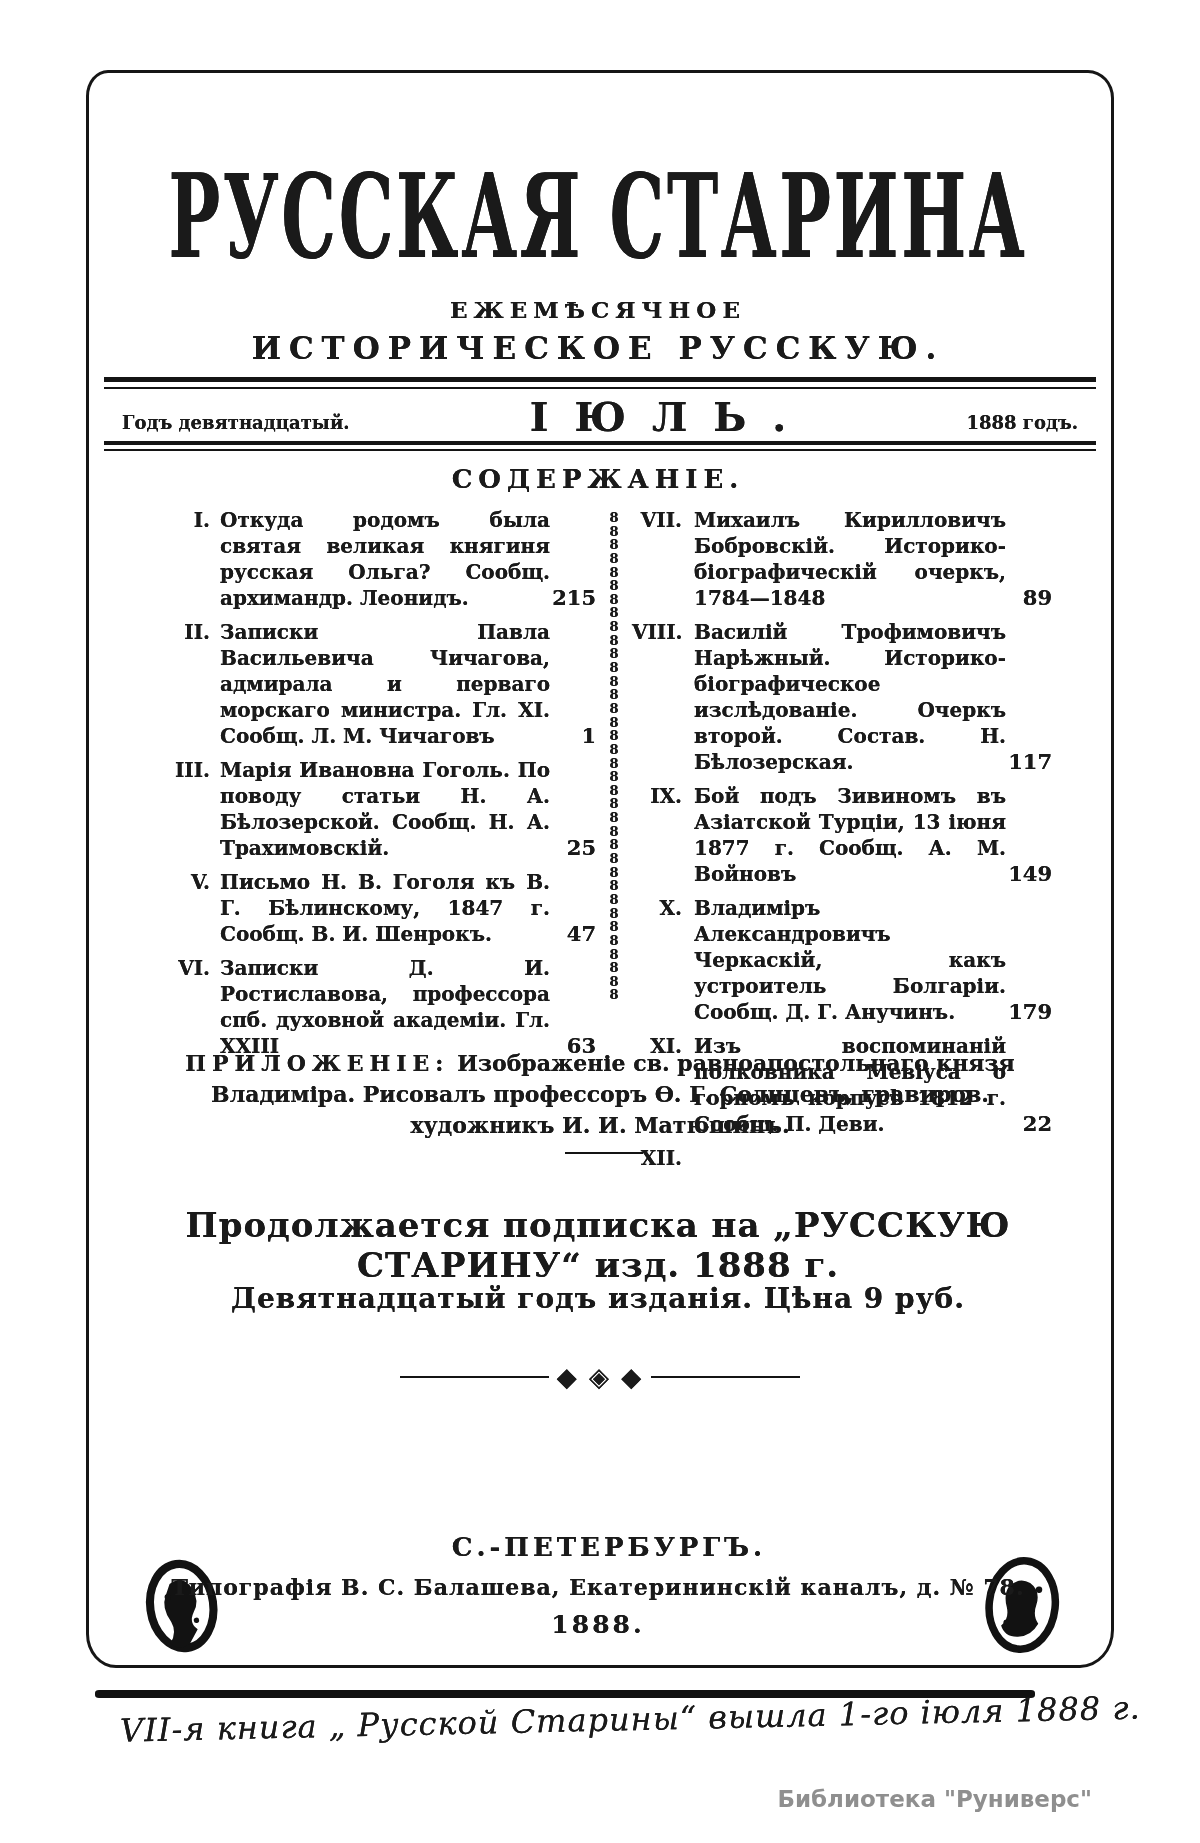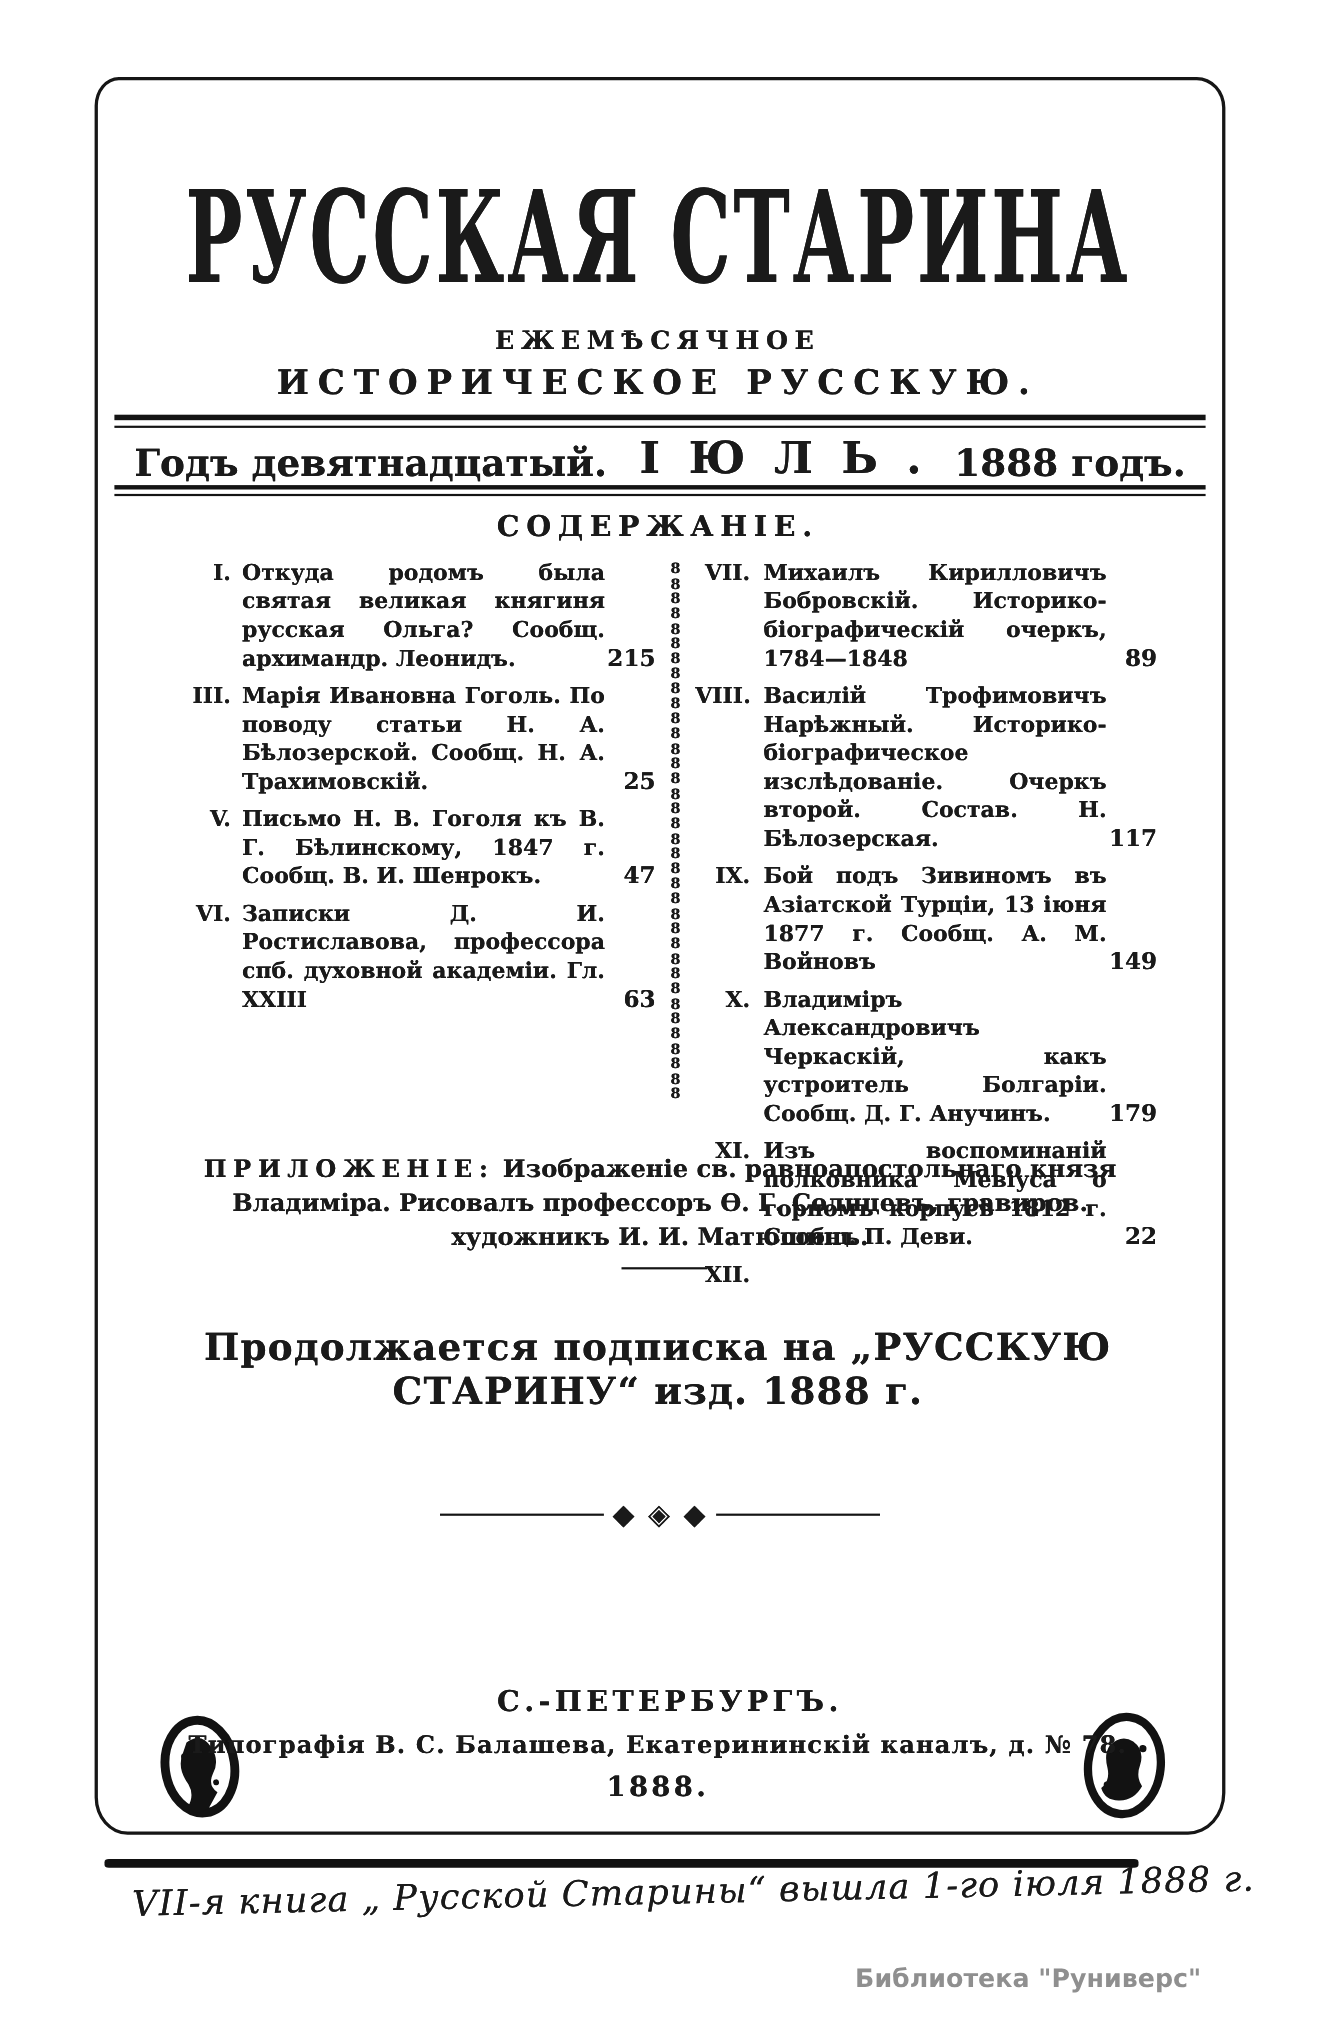--- a/index.html
+++ b/index.html
@@ -32,21 +32,21 @@
     border-top:5px solid #141414; border-bottom:2px solid #141414;
   }
   .rule-double-2 {
     position:absolute; top:441px; left:104px; width:992px; height:4px;
     border-top:4px solid #141414; border-bottom:2px solid #141414;
   }
   .month-row {
     position:absolute; top:394px; left:122px; width:956px; height:44px;
     display:flex; justify-content:space-between; align-items:center;
   }
-  .month-row .side { font-weight:bold; font-size:34px;margin-top:12px; }
+  .month-row .side { font-weight:bold; font-size:18px;margin-top:12px; }
   .month-row .month { font-weight:bold; font-size:40px; letter-spacing:26px; padding-left:26px; }
   .toc-heading {
     position:absolute; top:464px; left:88px; width:1020px; text-align:center;
     font-weight:bold; font-size:26px; letter-spacing:6px;
   }
   .toc { position:absolute; top:507px; left:168px; width:884px; display:flex; }
   .toc-col-left  { width:428px; }
   .toc-divider   { width:36px; display:flex; justify-content:center; }
   .chain { width:15px; font-size:13px; line-height:1.05; font-weight:bold;
            word-spacing:100px; text-align:center; margin-top:4px; }
@@ -138,20 +138,25 @@
 
   <div class="toc">
 
     <div class="toc-col-left">
       <div class="entry ink">
         <span class="num">I.</span>
         <span class="body">Откуда родомъ была святая великая княгиня русская Ольга? Сообщ. архимандр. Леонидъ.</span>
         <span class="pg">215</span>
       </div>
       <div class="entry ink">
+        <span class="num">II.</span>
+        <span class="body">Записки Павла Васильевича Чичагова, адмирала и перваго морскаго министра. Гл. XI. Сообщ. Л. М. Чичаговъ</span>
+        <span class="pg">1</span>
+      </div>
+      <div class="entry ink">
         <span class="num">III.</span>
         <span class="body">Марія Ивановна Гоголь. По поводу статьи Н. А. Бѣлозерской. Сообщ. Н. А. Трахимовскій.</span>
         <span class="pg">25</span>
       </div>
       <div class="entry ink">
         <span class="num">V.</span>
         <span class="body">Письмо Н. В. Гоголя къ В. Г. Бѣлинскому, 1847 г. Сообщ. В. И. Шенрокъ.</span>
         <span class="pg">47</span>
       </div>
       <div class="entry ink">
@@ -199,20 +204,21 @@
   </div>
 
   <div class="appendix ink">
     <span class="label">ПРИЛОЖЕНІЕ:</span><span> Изображеніе св. равноапостольнаго князя Владиміра. Рисовалъ профессоръ Ѳ. Г. Солнцевъ, гравиров. художникъ И. И. Матюшинъ.</span>
   </div>
 
   <div class="short-rule"></div>
 
   <div class="subscribe1 ink">Продолжается подписка на „РУССКУЮ СТАРИНУ“ изд. 1888 г.</div>
 
+  <div class="subscribe2 ink">Девятнадцатый годъ изданія. Цѣна 9 руб.</div>
 
   <div class="fleuron">
     <span class="line"></span>
     <span class="glyphs ink">◆ ◈ ◆</span>
     <span class="line"></span>
   </div>
 
   <div class="medallion medallion-left">
     <svg width="72" height="96" viewBox="0 0 80 104">
       <ellipse cx="40" cy="52" rx="35" ry="47" fill="none" stroke="#121212" stroke-width="9"></ellipse>

